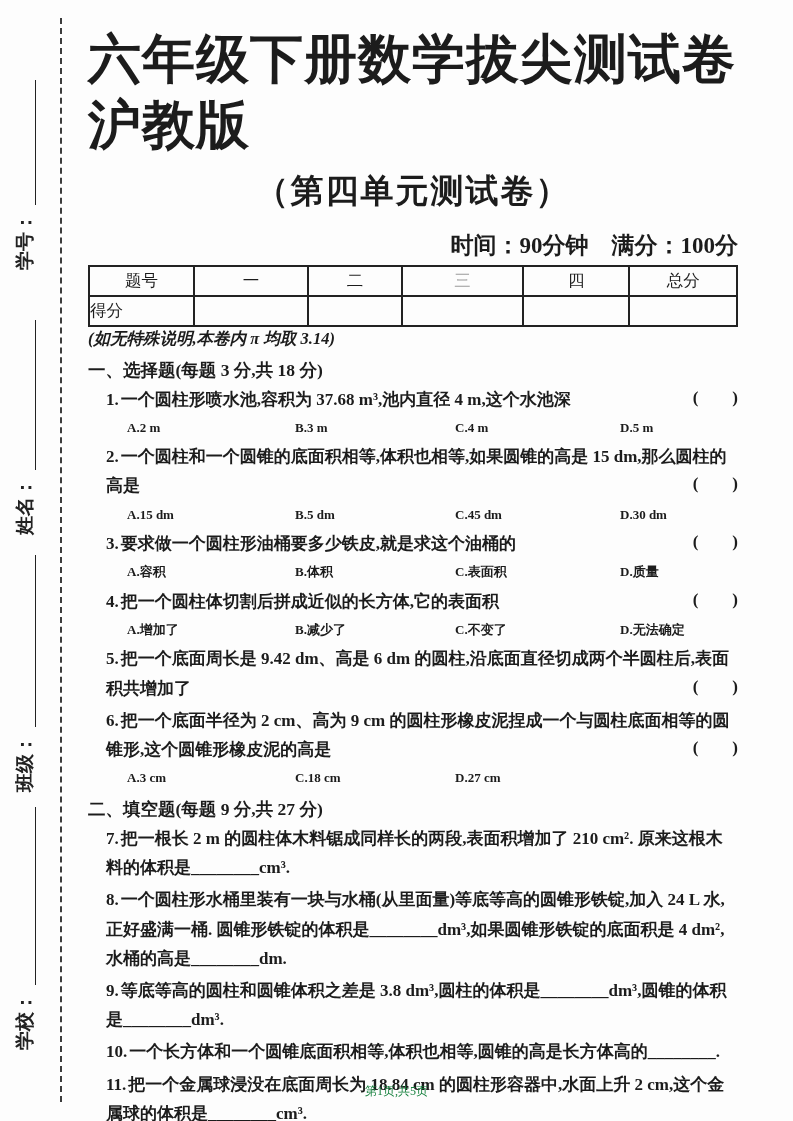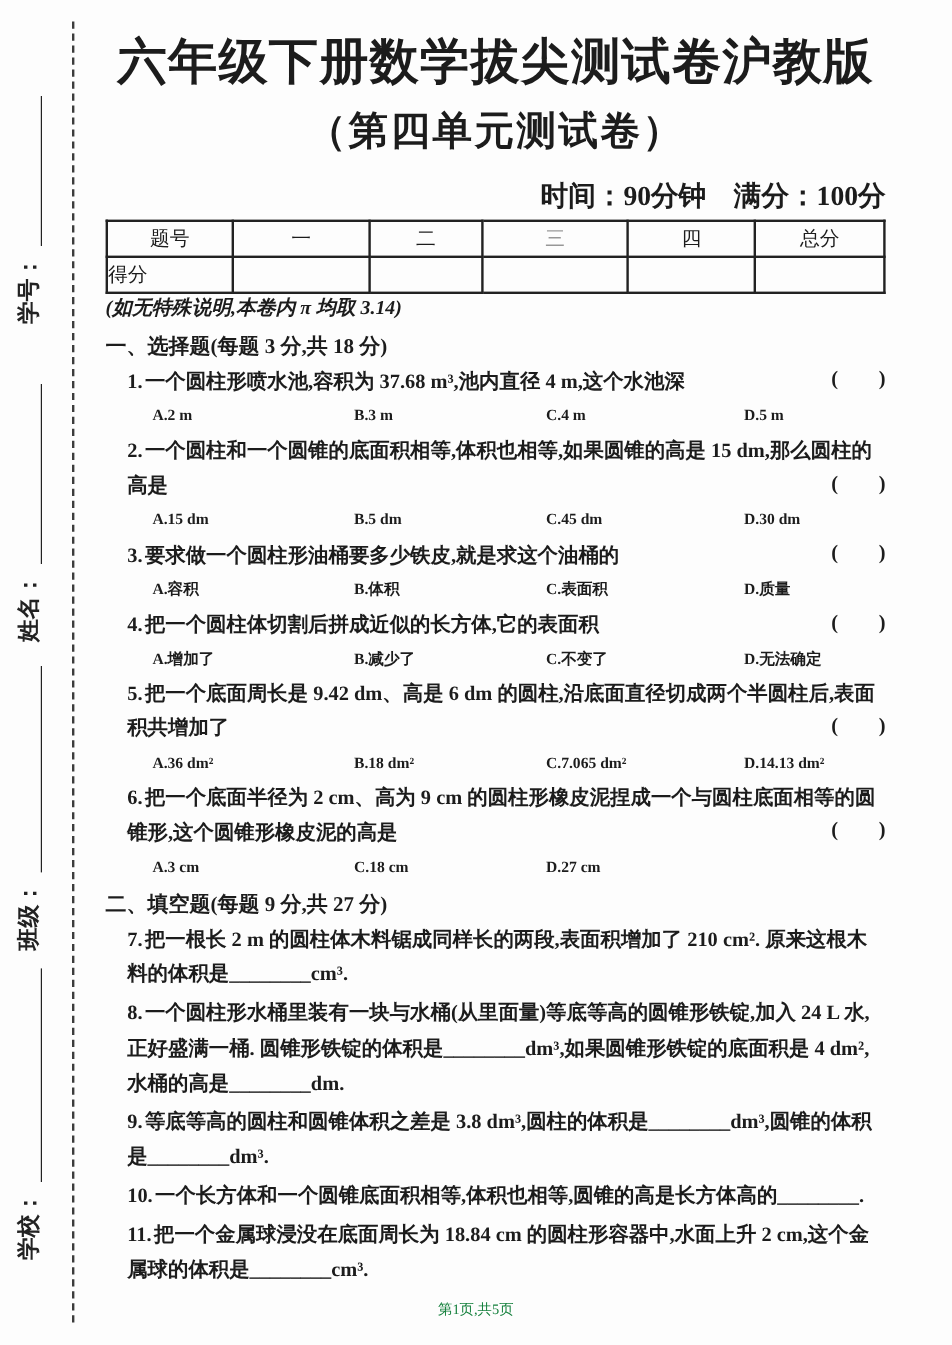--- a/index.html
+++ b/index.html
@@ -14,21 +14,21 @@
   .vgroup{position:absolute;left:11px;transform-origin:0 0;transform:rotate(-90deg);
     font-size:19px;font-weight:600;color:#222;white-space:nowrap;line-height:27px;}
   .vgroup .blank{display:inline-block;border-bottom:1.6px solid #222;
     vertical-align:-5px;margin-left:8px;height:2px;}
   .vg-xuehao{top:270px;} .vg-xuehao .blank{width:125px;}
   .vg-xingming{top:535px;} .vg-xingming .blank{width:150px;}
   .vg-banji{top:792px;} .vg-banji .blank{width:172px;}
   .vg-xuexiao{top:1050px;} .vg-xuexiao .blank{width:178px;}
   
   .main{position:absolute;left:88px;top:18px;width:650px;}
-  .title{margin:8px 0 0 0;text-align:center;font-size:41px;font-weight:700;
+  .title{margin:8px 0 0 0;font-size:53px;font-weight:700;
     letter-spacing:1px;line-height:1.25;}
   .subtitle{margin:10px 0 0 0;text-align:center;font-size:33px;font-weight:700;
     letter-spacing:2px;}
   .meta{margin-top:16px;text-align:right;font-size:23px;font-weight:600;}
   
   table.score{border-collapse:collapse;width:100%;margin-top:4px;
     font-size:16.5px;font-weight:600;}
   table.score td,table.score th{border:2px solid #222;height:28px;
     font-weight:400;padding:0;}
   .faint{opacity:.45;}
@@ -139,26 +139,20 @@
     <div class="options">
       <span>A.增加了</span>
       <span>B.减少了</span>
       <span>C.不变了</span>
       <span>D.无法确定</span>
     </div>
   </div>
 
   <div class="question">
     <p class="qtext"><b class="qnum">5.</b><span>把一个底面周长是 9.42 dm、高是 6 dm 的圆柱,沿底面直径切成两个半圆柱后,表面积共增加了</span><span class="bracket">(  )</span></p>
-    <div class="options">
-      <span>A.36 dm²</span>
-      <span>B.18 dm²</span>
-      <span>C.7.065 dm²</span>
-      <span>D.14.13 dm²</span>
-    </div>
   </div>
 
   <div class="question">
     <p class="qtext"><b class="qnum">6.</b><span>把一个底面半径为 2 cm、高为 9 cm 的圆柱形橡皮泥捏成一个与圆柱底面相等的圆锥形,这个圆锥形橡皮泥的高是</span><span class="bracket">(  )</span></p>
     <div class="options">
       <span>A.3 cm</span>
       <span>C.18 cm</span>
       <span>D.27 cm</span>
     </div>
   </div>

